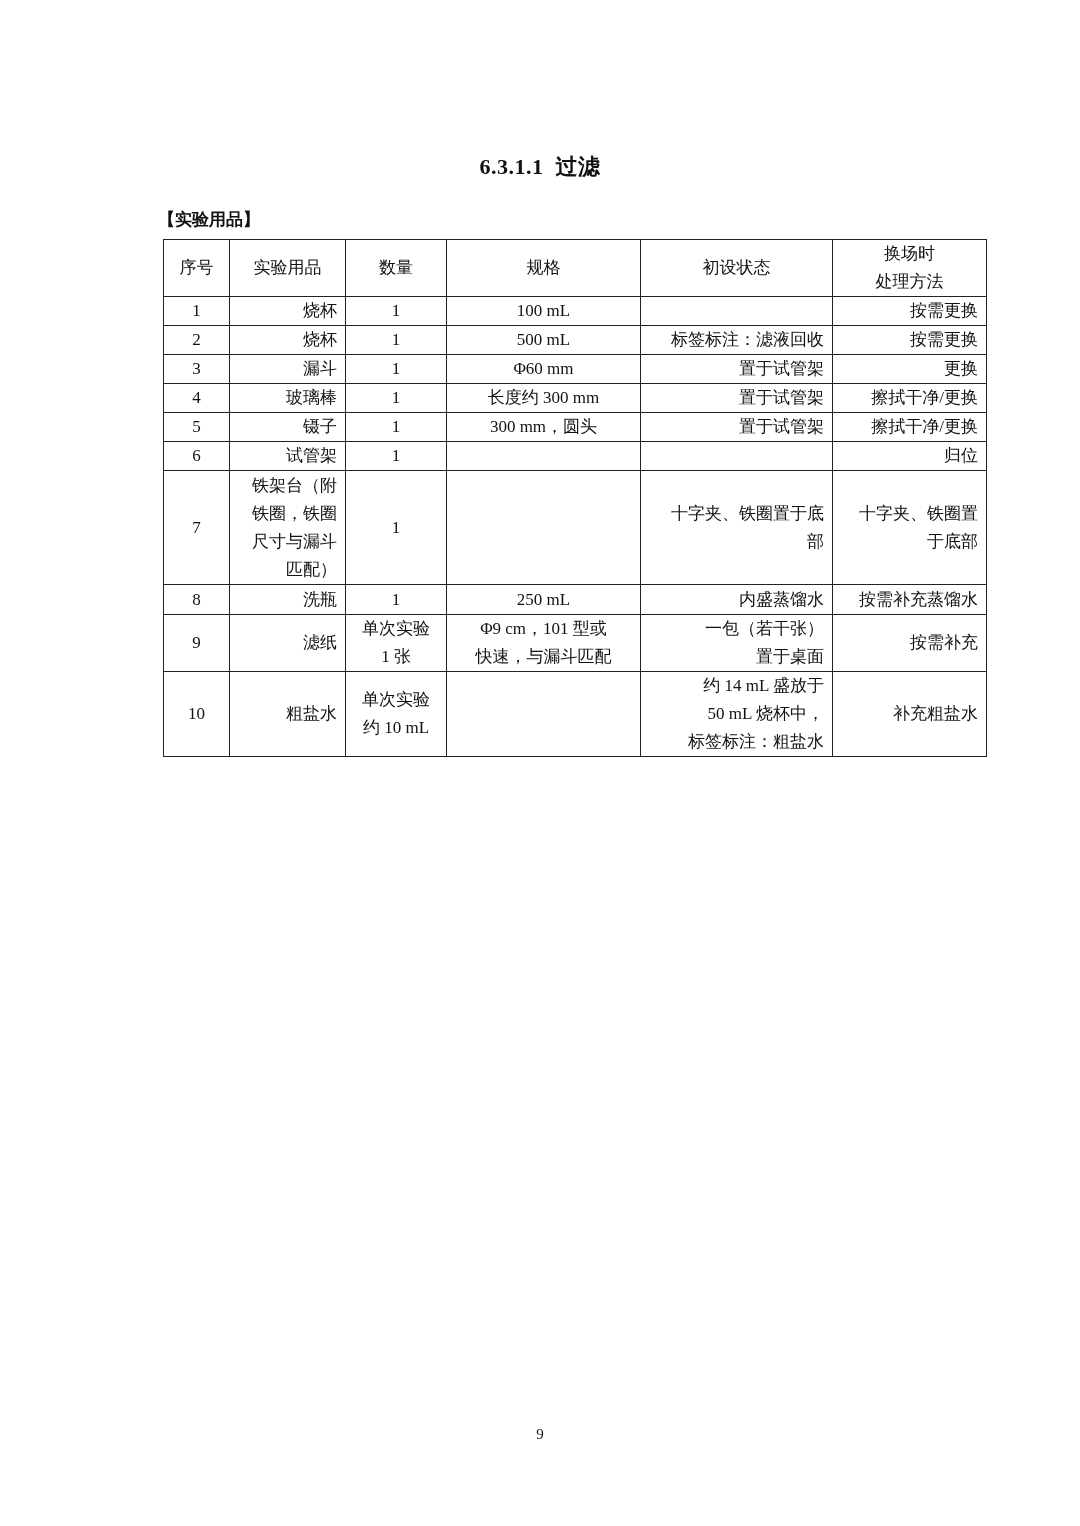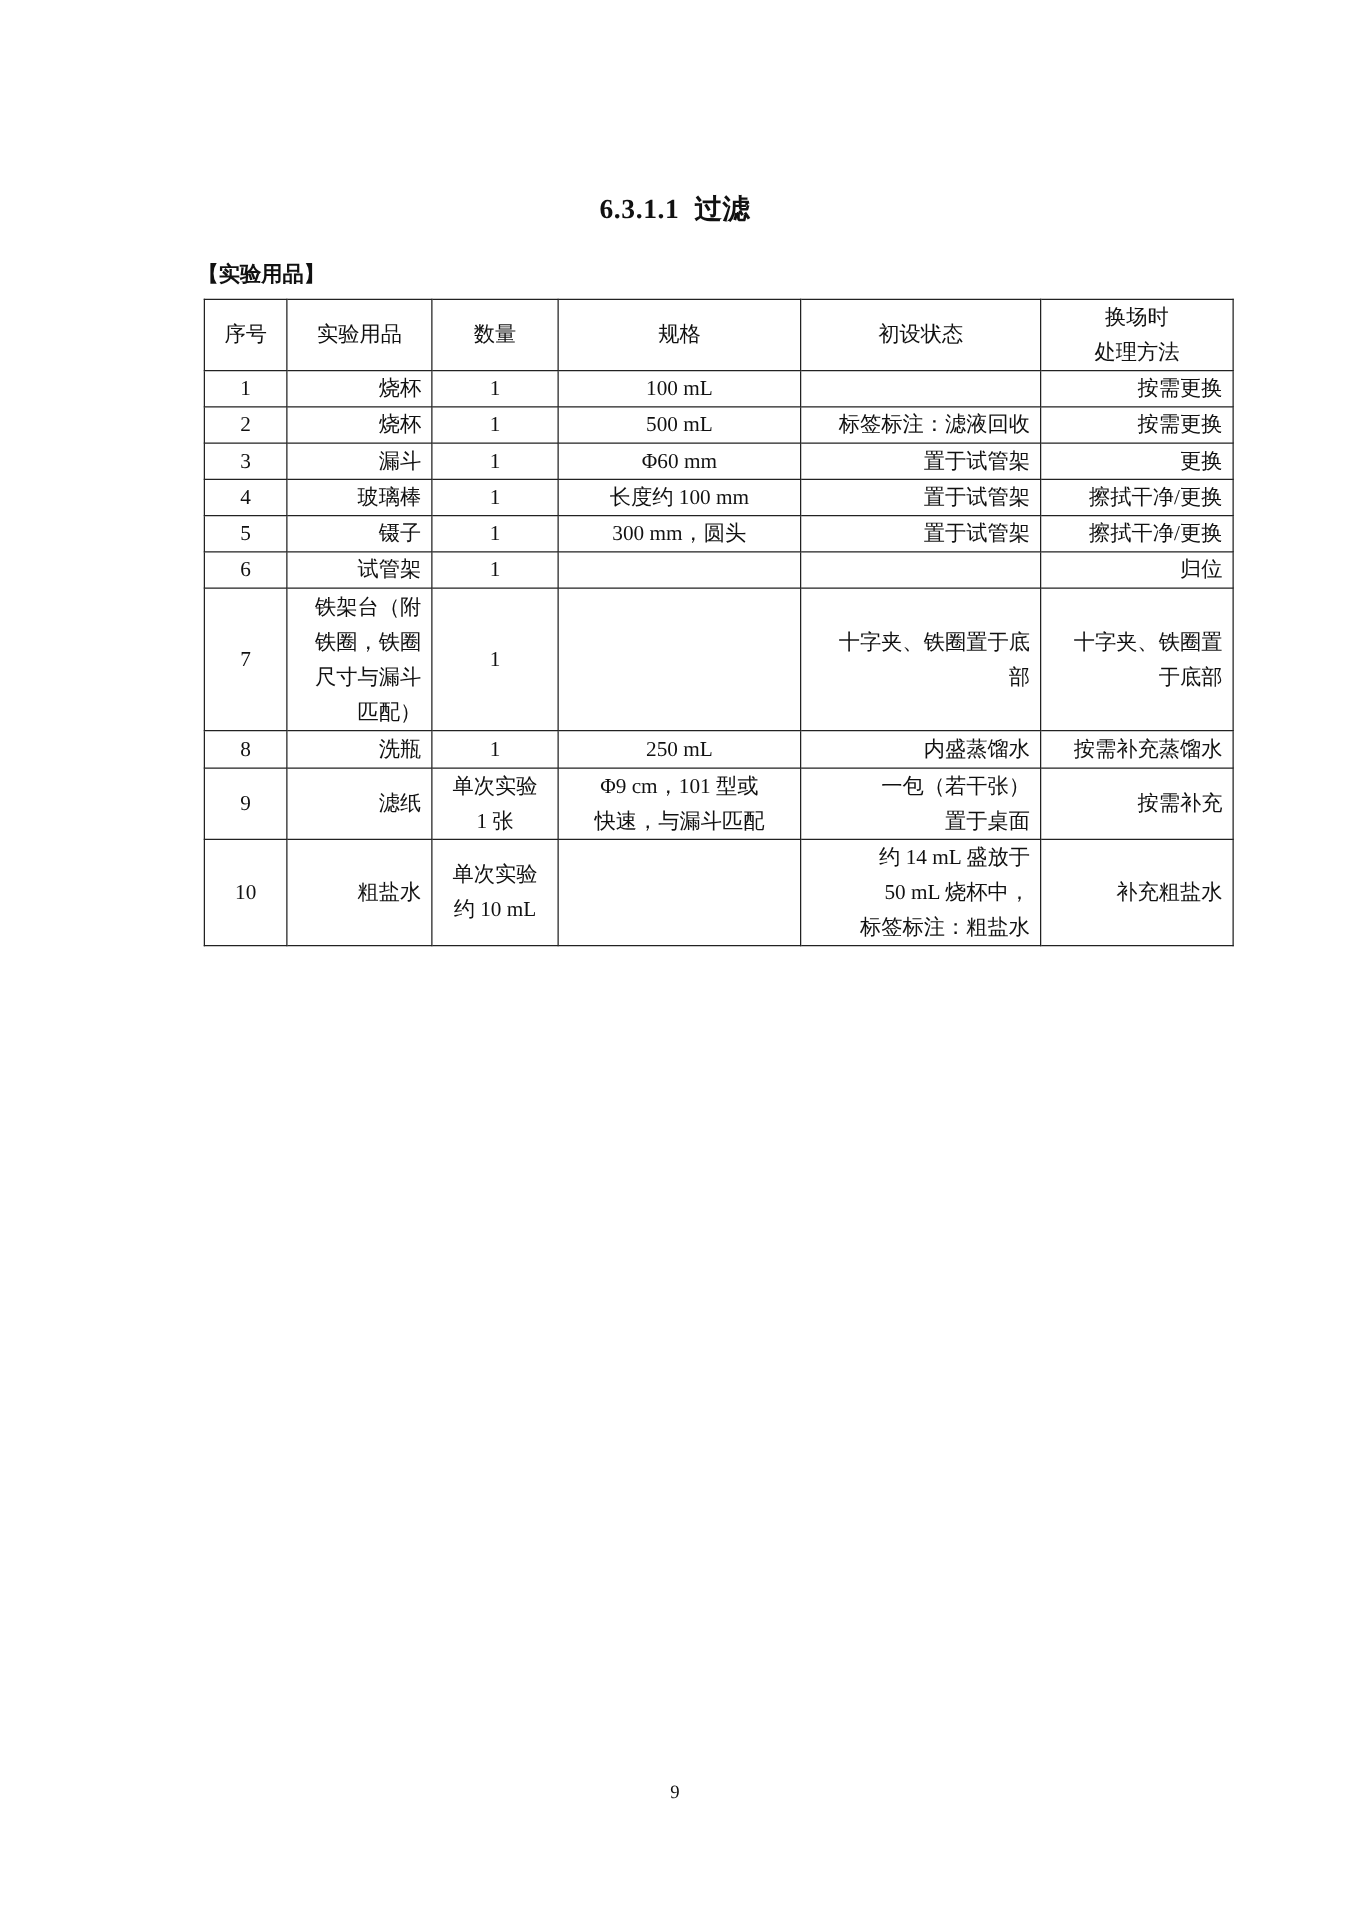--- a/index.html
+++ b/index.html
@@ -85,21 +85,21 @@
       <td class="l">漏斗</td>
       <td class="c">1</td>
       <td class="c">Φ60 mm</td>
       <td class="l">置于试管架</td>
       <td class="l">更换</td>
     </tr>
     <tr style="height:29px">
       <td class="c">4</td>
       <td class="l">玻璃棒</td>
       <td class="c">1</td>
-      <td class="c">长度约 100 mm</td>
+      <td class="c">长度约 300 mm</td>
       <td class="l">置于试管架</td>
       <td class="l">擦拭干净/更换</td>
     </tr>
     <tr style="height:29px">
       <td class="c">5</td>
       <td class="l">镊子</td>
       <td class="c">1</td>
       <td class="c">300 mm，圆头</td>
       <td class="l">置于试管架</td>
       <td class="l">擦拭干净/更换</td>

